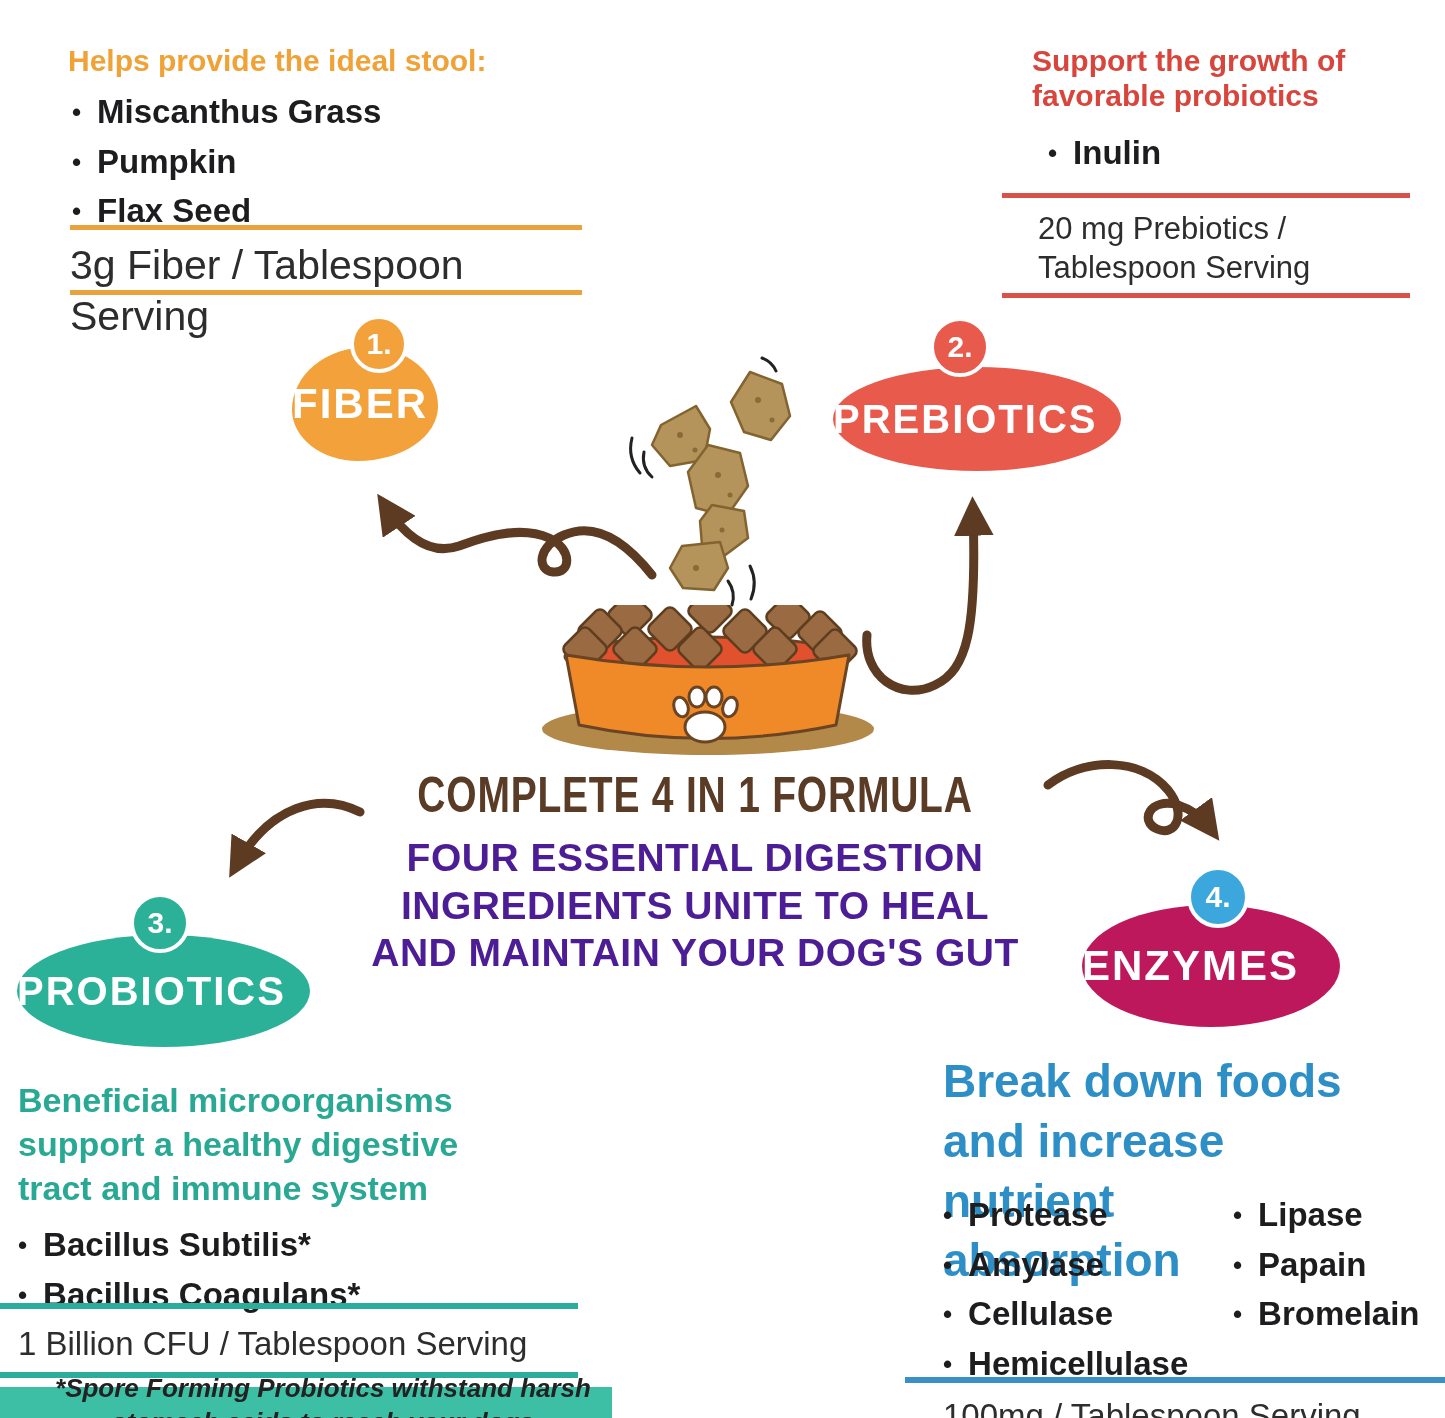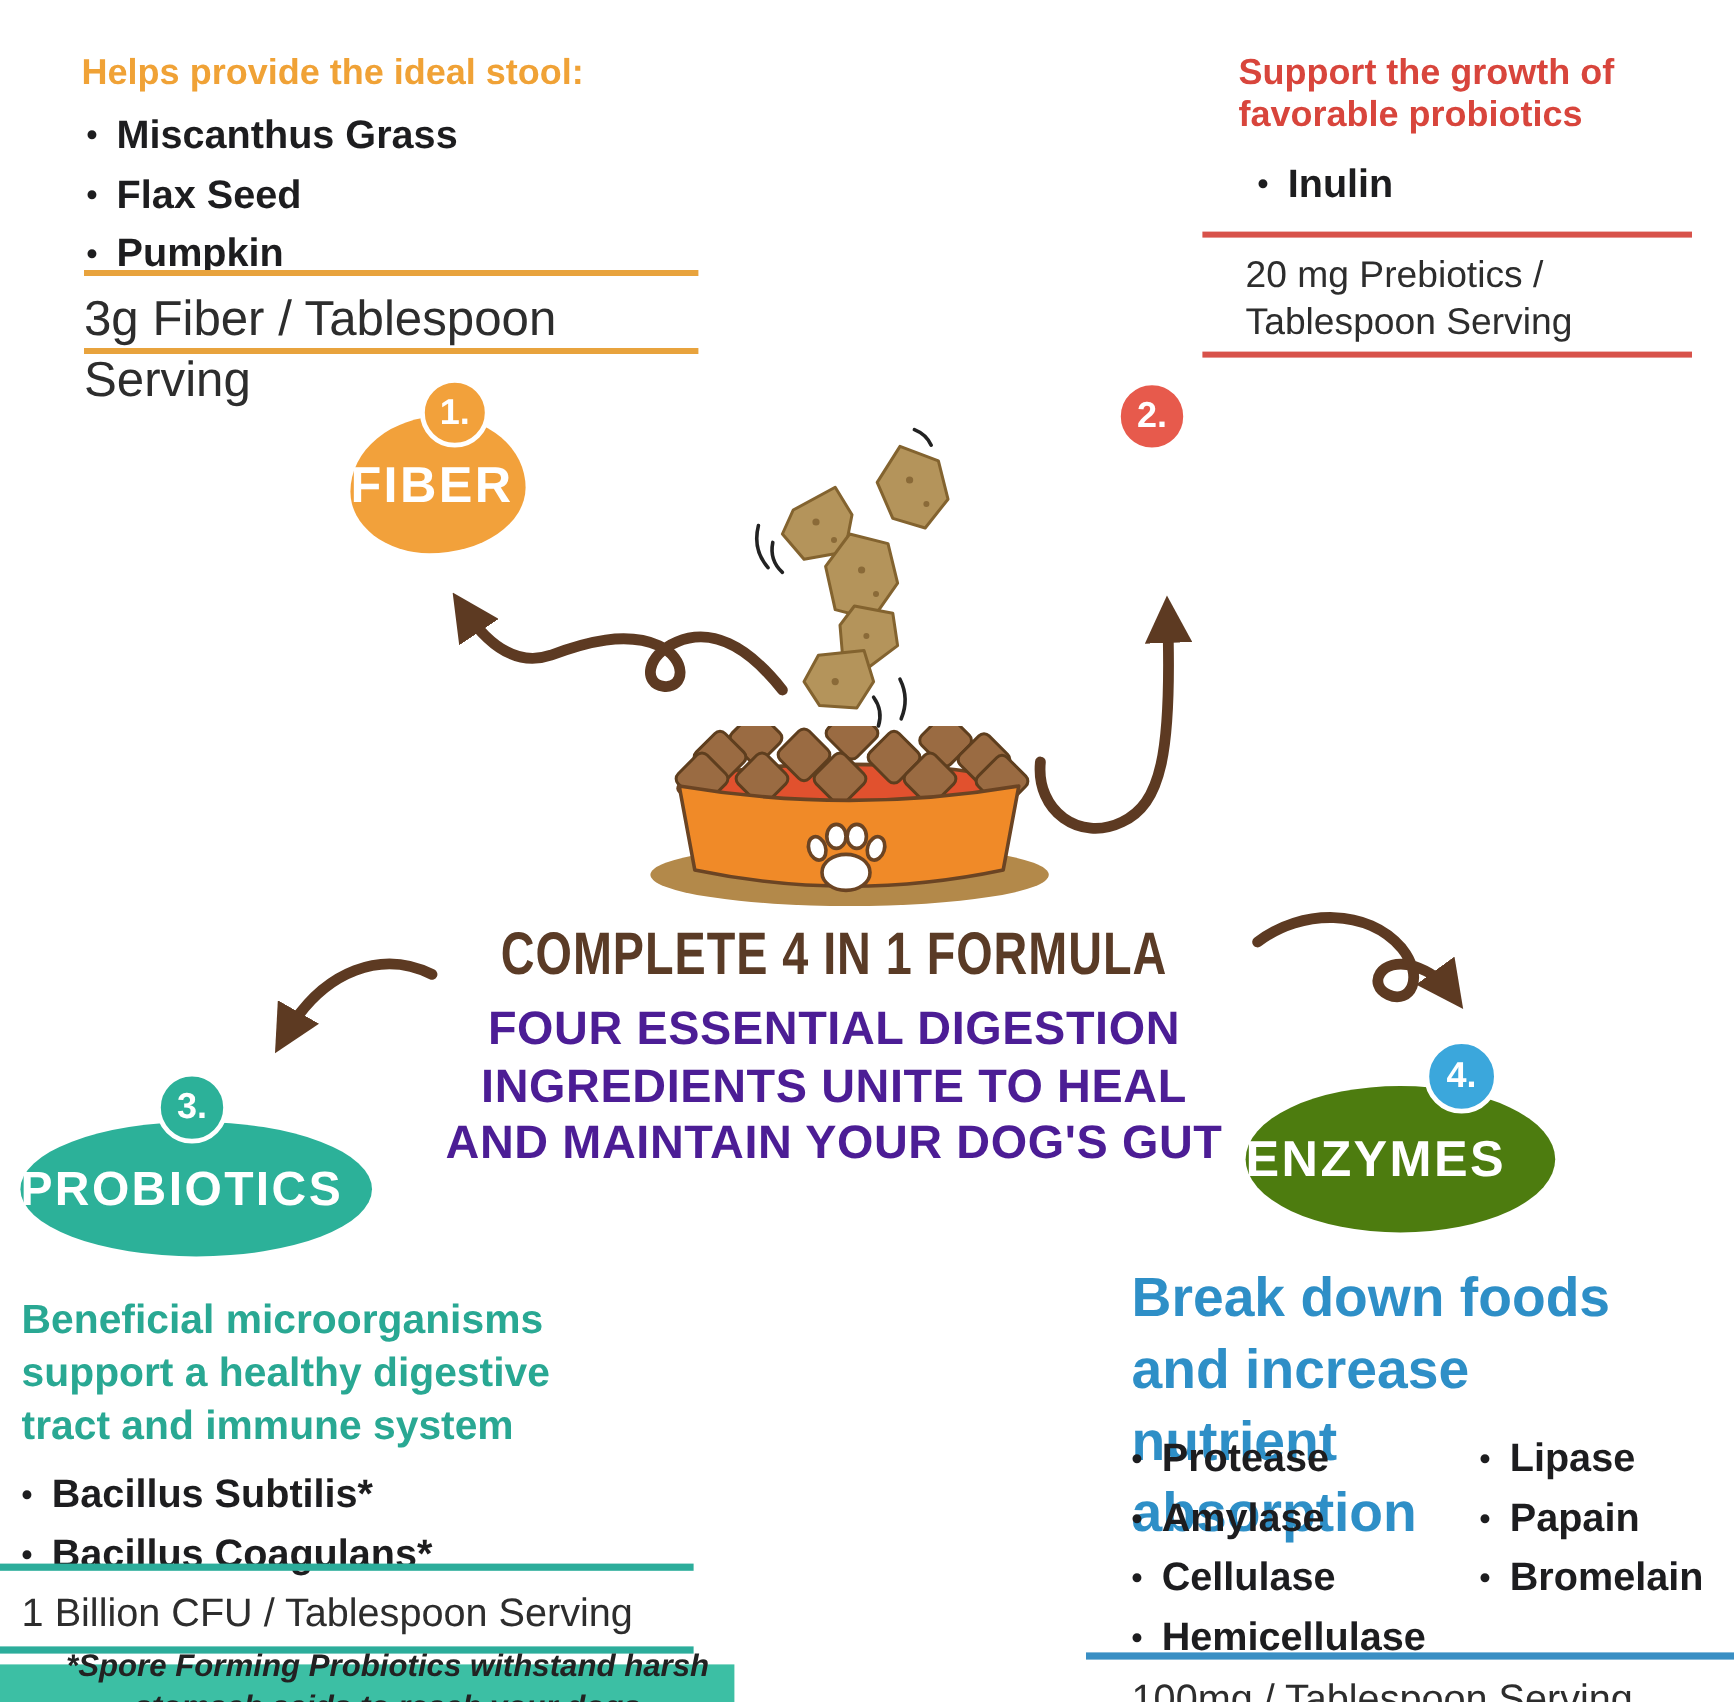--- a/index.html
+++ b/index.html
@@ -62,49 +62,52 @@
   .cols{display:flex;}
 </style>
 </head>
 <body>
 
 <div id="stage">
 
   <div class="abs info-heading heading-orange" style="left:68px;top:3px;width:540px;">Helps provide the ideal stool:</div>
   <ul class="abs bullets" style="left:72px;top:52px;">
     <li>Miscanthus Grass</li>
+    <li>Pumpkin</li>
     <li>Flax Seed</li>
-    <li>Pumpkin</li>
   </ul>
   <div class="abs divider div-orange" style="left:70px;top:185px;width:512px;"></div>
   <div class="abs serving" style="left:70px;top:200px;width:520px;">3g Fiber / Tablespoon Serving</div>
   <div class="abs divider div-orange" style="left:70px;top:250px;width:512px;"></div>
 
   <div class="abs info-heading heading-red" style="left:1032px;top:3px;width:385px;">Support the growth of favorable probiotics</div>
   <ul class="abs bullets" style="left:1048px;top:93px;">
     <li>Inulin</li>
   </ul>
   <div class="abs divider div-red" style="left:1002px;top:153px;width:408px;"></div>
   <div class="abs serving" style="left:1038px;top:170px;width:372px;font-size:31px;">20 mg Prebiotics / Tablespoon Serving</div>
   <div class="abs divider div-red" style="left:1002px;top:253px;width:408px;"></div>
 
   <div class="abs blob" style="left:292px;top:307px;width:146px;height:114px;background:#F2A13B;
        border-radius:52% 48% 55% 45% / 55% 52% 48% 45%;">
     <span class="blob-label" style="font-size:42px;">FIBER</span>
   </div>
   <div class="abs num-circle" style="left:350px;top:275px;width:58px;height:58px;background:#F2A13B;">1.</div>
 
+  <div class="abs blob" style="left:833px;top:327px;width:288px;height:104px;background:#E75A4C;border-radius:50%;">
+    <span class="blob-label" style="font-size:40px;">PREBIOTICS</span>
+  </div>
   <div class="abs num-circle" style="left:930px;top:277px;width:60px;height:60px;background:#E75A4C;">2.</div>
 
   <div class="abs blob" style="left:17px;top:895px;width:293px;height:112px;background:#2CB199;border-radius:50%;">
     <span class="blob-label" style="font-size:40px;">PROBIOTICS</span>
   </div>
   <div class="abs num-circle" style="left:130px;top:853px;width:60px;height:60px;background:#2CB199;">3.</div>
 
-  <div class="abs blob" style="left:1038px;top:865px;width:258px;height:122px;background:#4d7c0f;border-radius:50%;">
+  <div class="abs blob" style="left:1082px;top:865px;width:258px;height:122px;background:#be185d;border-radius:50%;">
     <span class="blob-label" style="font-size:42px;">ENZYMES</span>
   </div>
   <div class="abs num-circle" style="left:1187px;top:826px;width:62px;height:62px;background:#3BA7DC;">4.</div>
 
   <svg class="abs" style="left:340px;top:425px;" width="330" height="130" viewBox="0 0 330 130">
     <defs>
       <marker id="ah1" viewBox="0 0 10 10" refX="6" refY="5" markerWidth="4.4" markerHeight="4.4" orient="auto-start-reverse">
         <path d="M0,0 L10,5 L0,10 z" fill="#5D3A22"></path>
       </marker>
     </defs>

